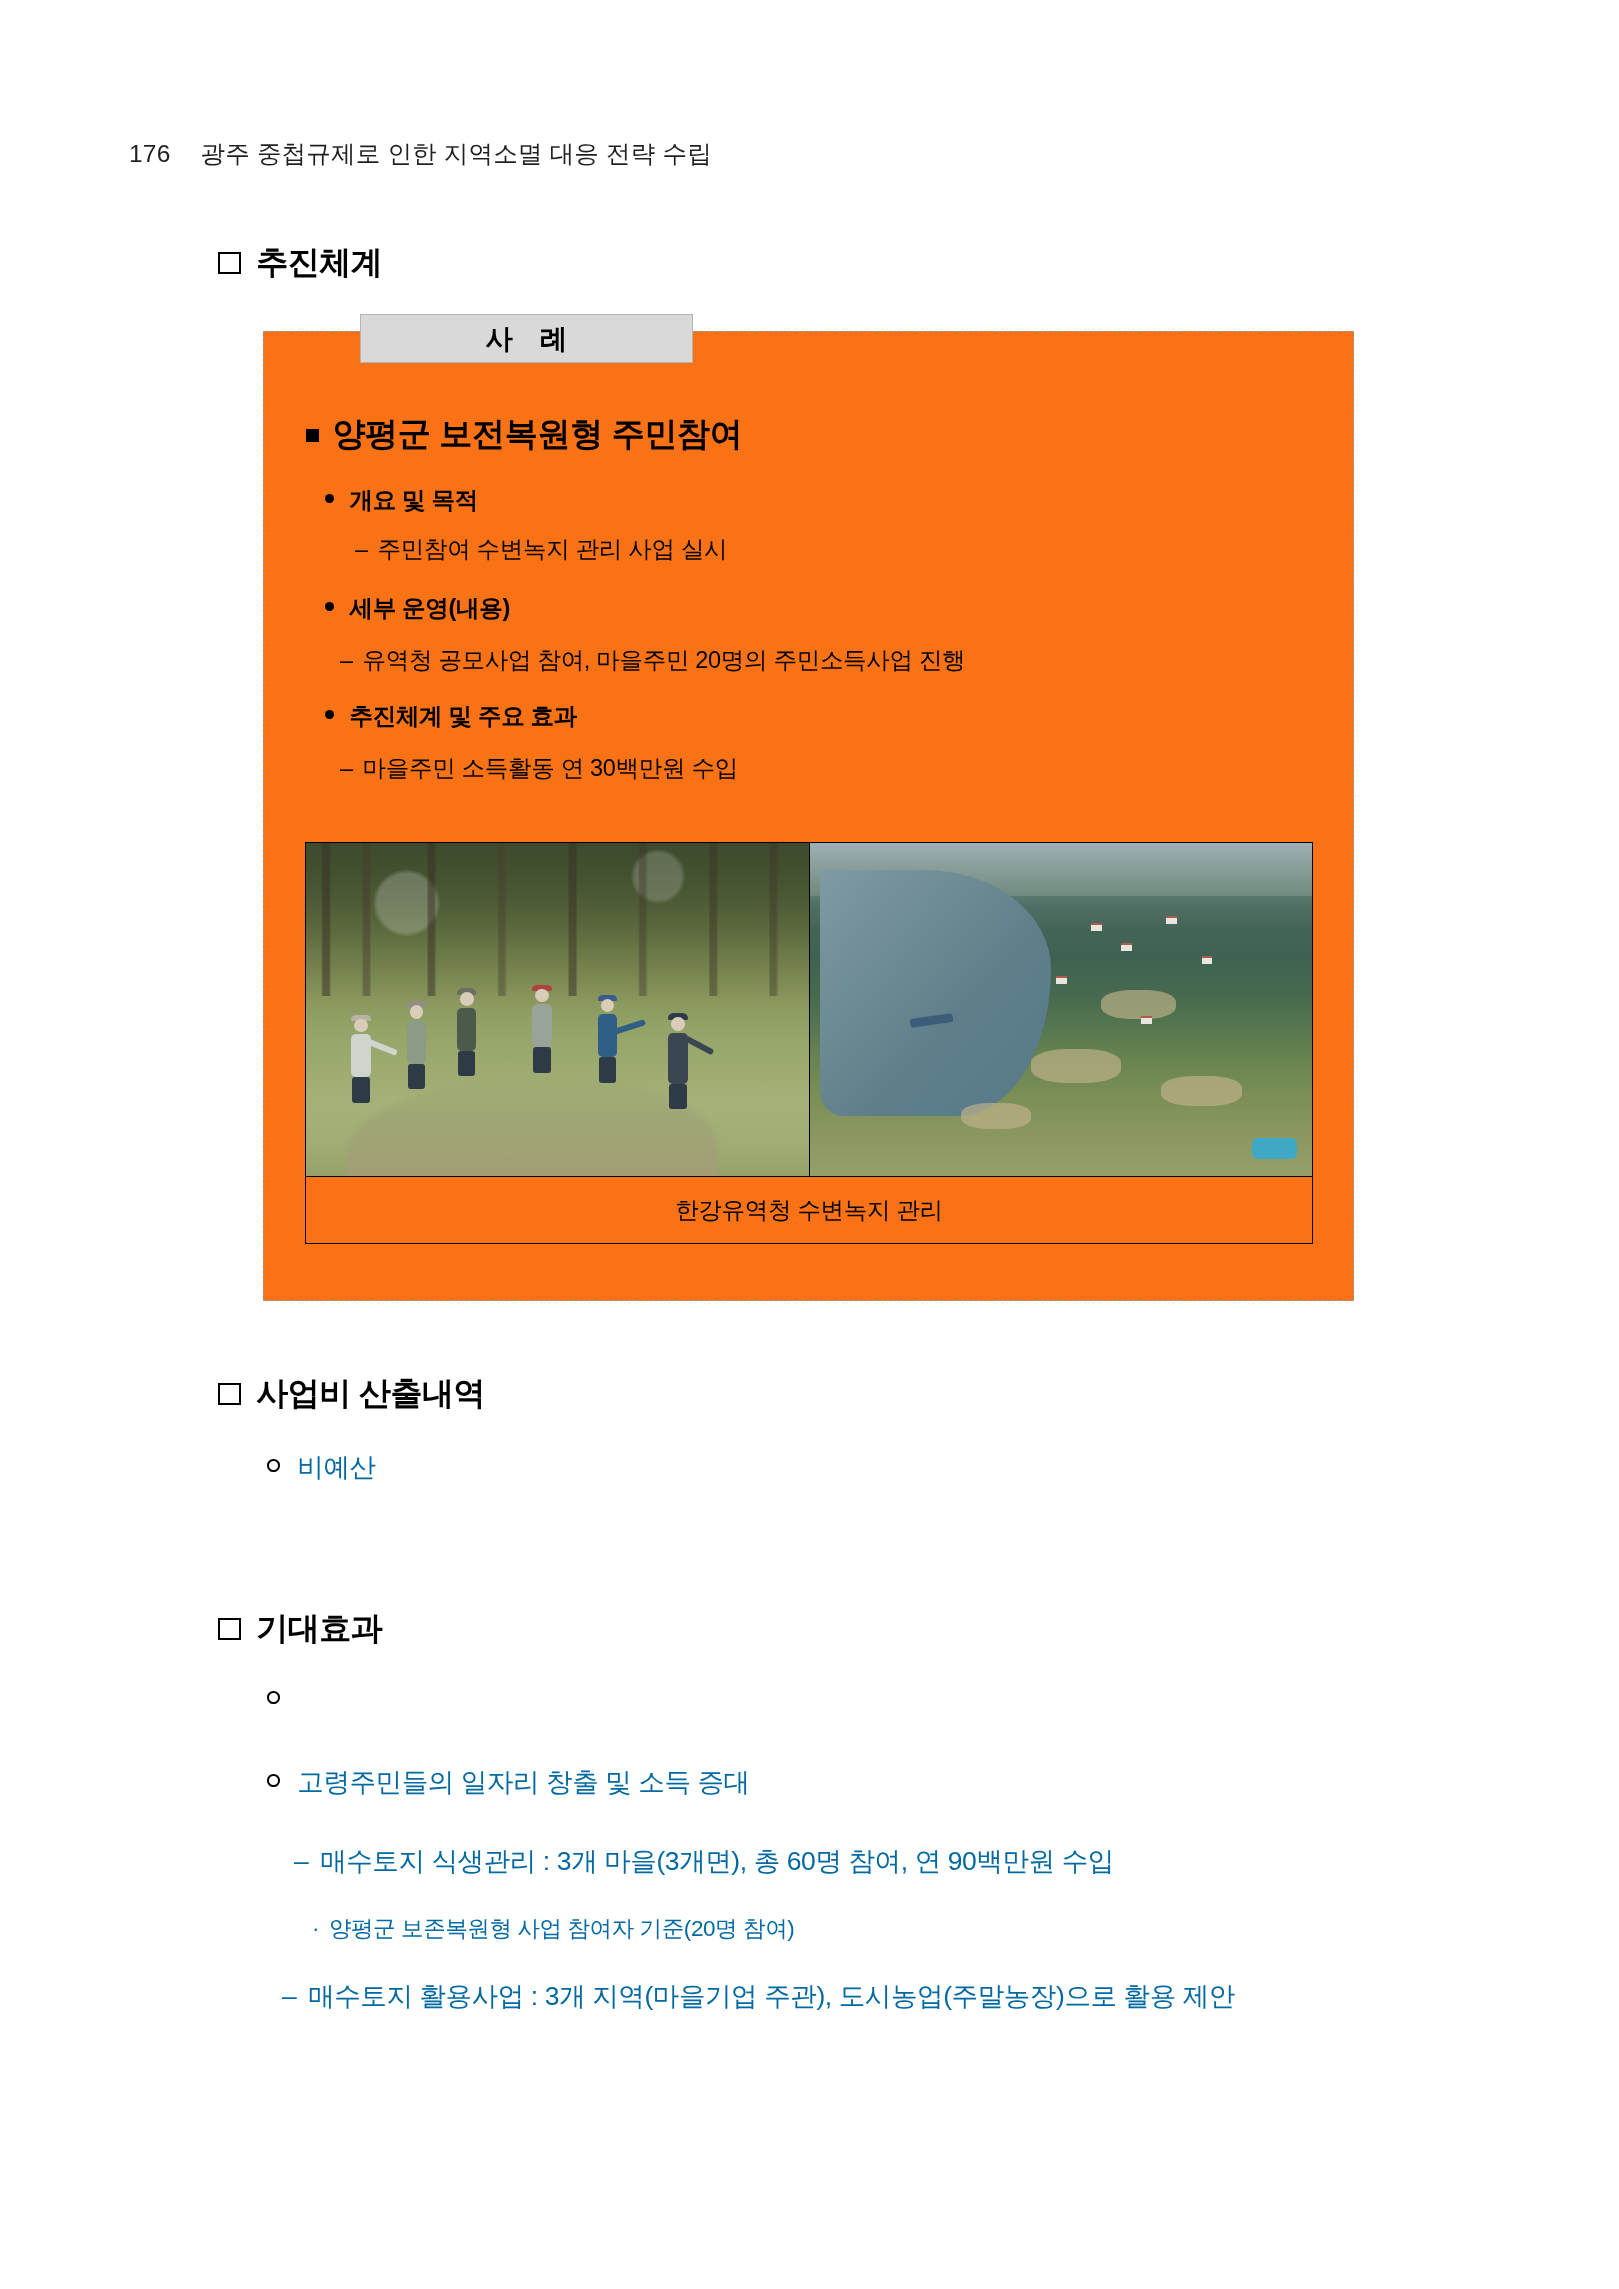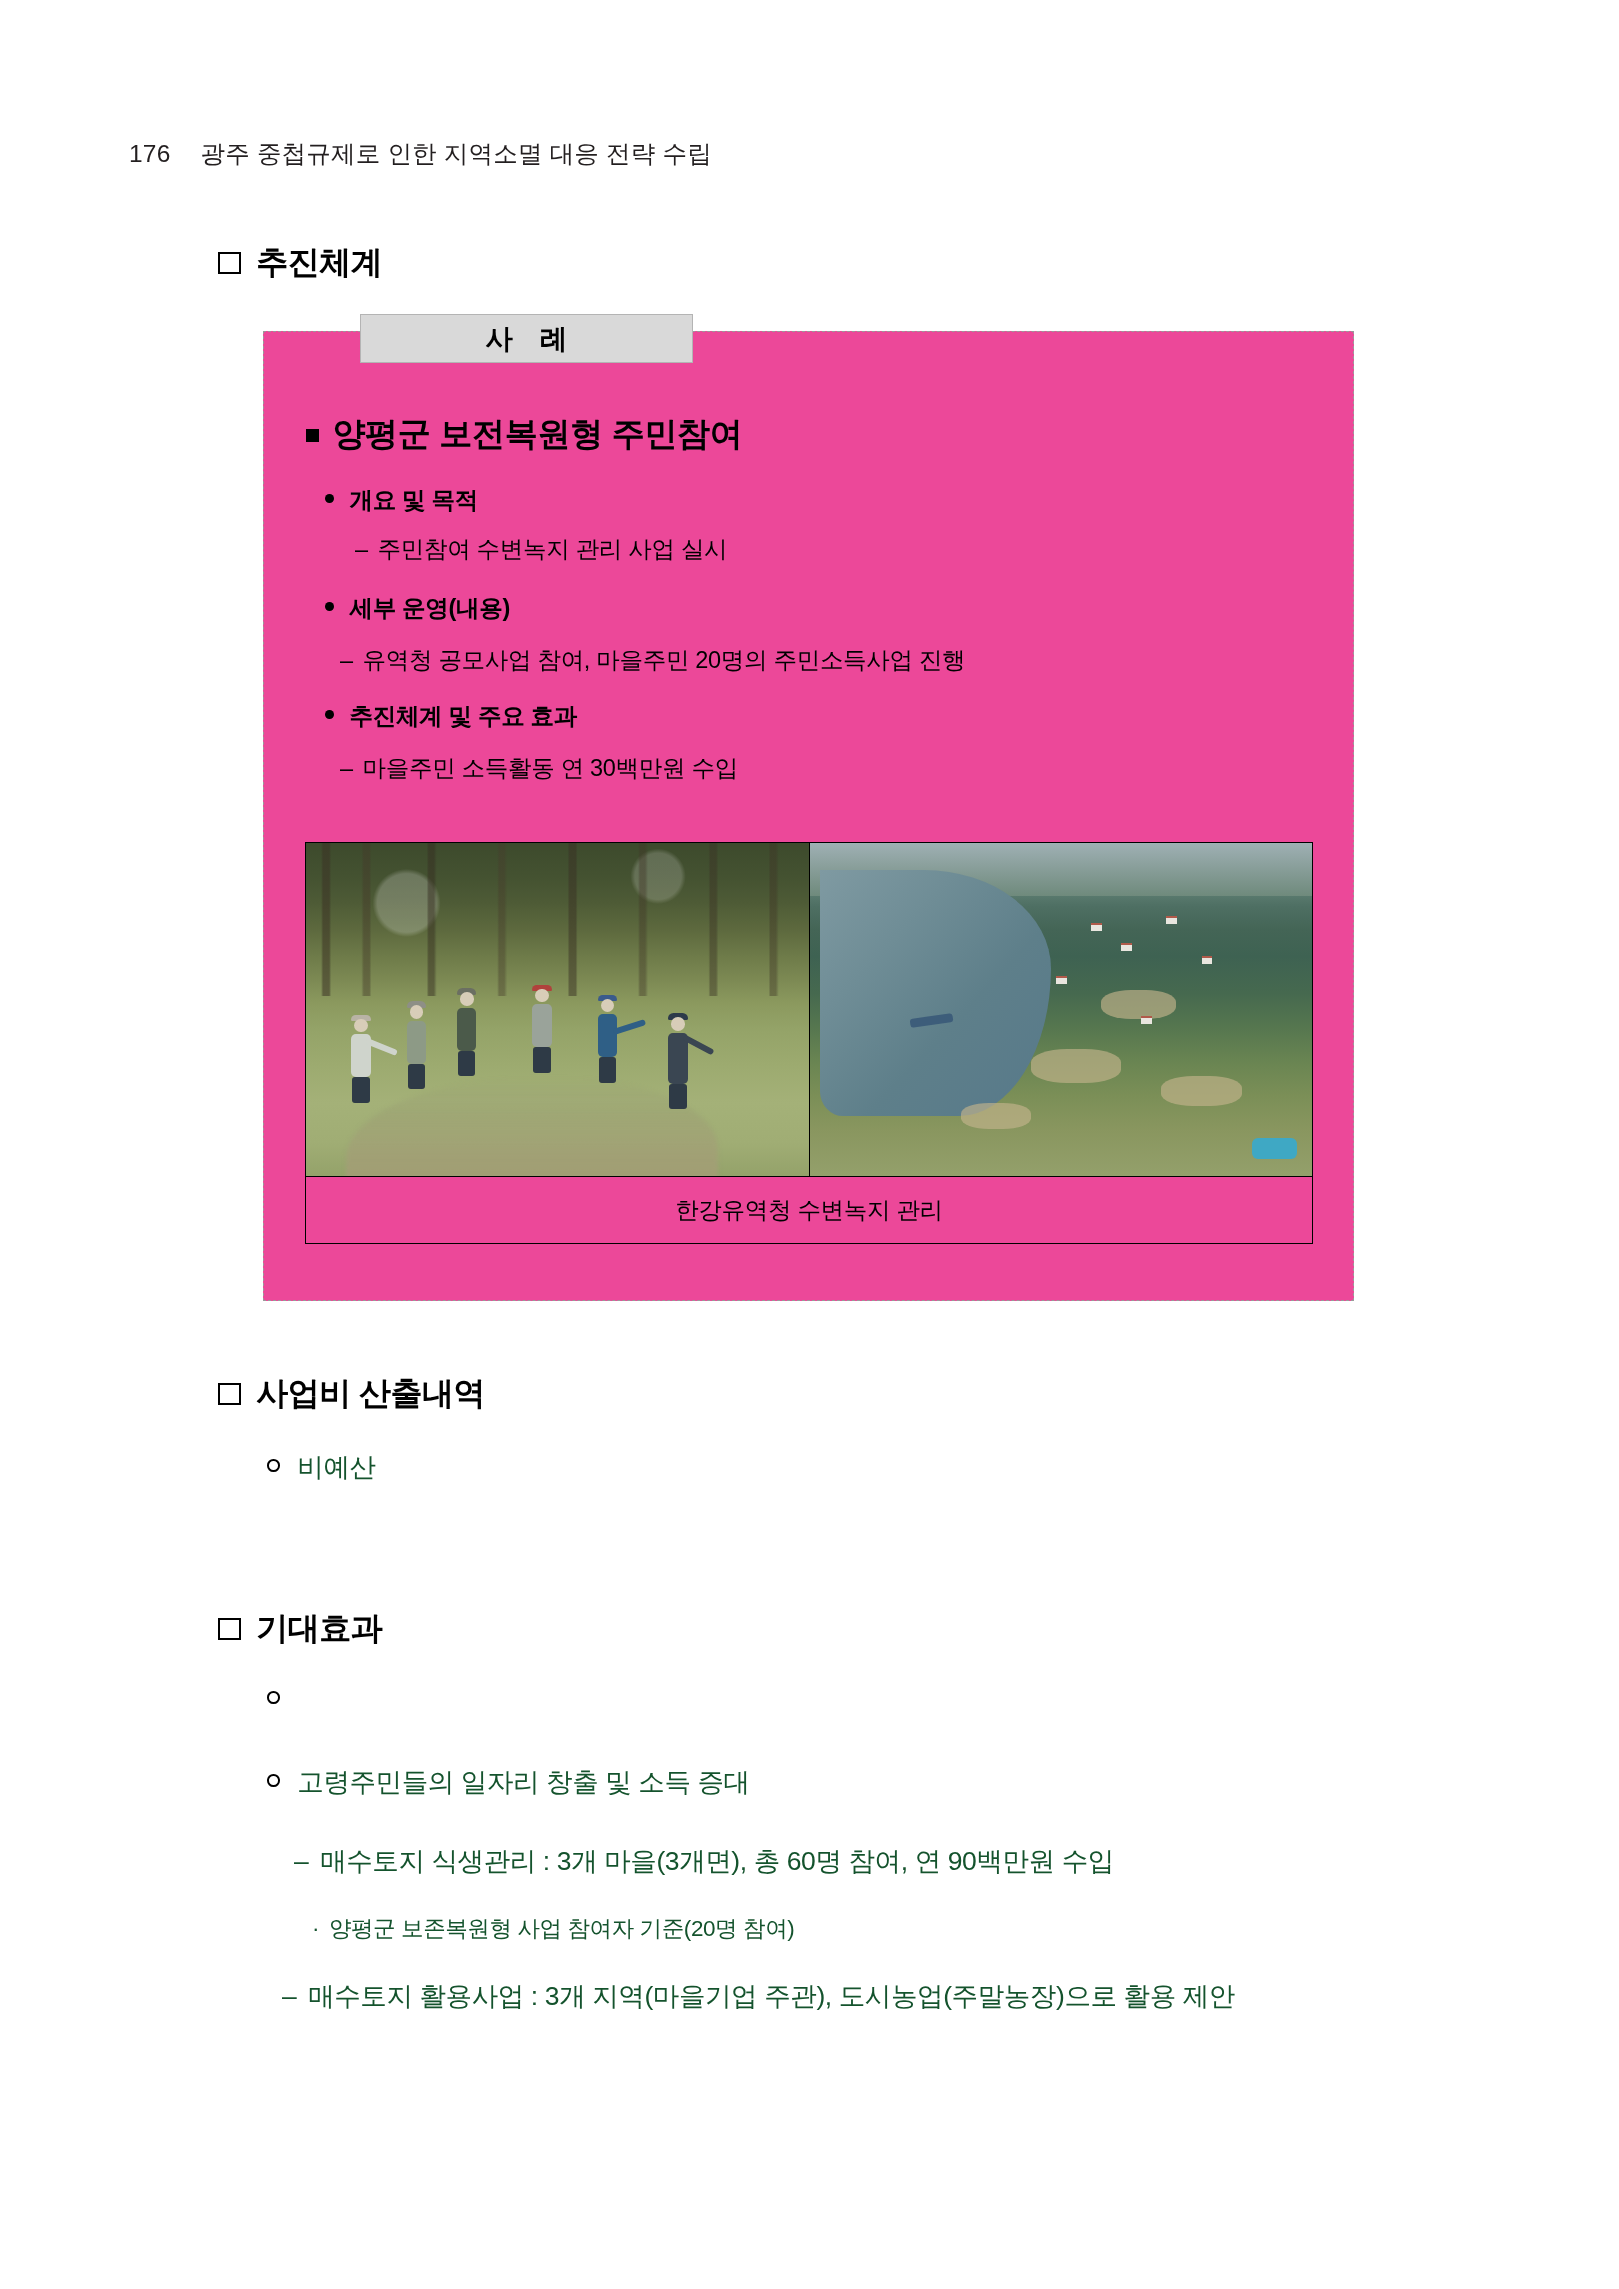--- a/index.html
+++ b/index.html
@@ -59,21 +59,21 @@
 
   
   .example-box {
     position: absolute;
     top: 331px;
     left: 263px;
     width: 1091px;
     height: 970px;
     border: 1.5px dashed #9a9a9a;
     box-sizing: border-box;
-    background: #ec4899;
+    background: #f97316;
   }
   .example-label {
     position: absolute;
     top: -17.6px;
     left: 96px;
     width: 333px;
     height: 49px;
     background: #d9d9d9;
     border: 1px solid #b4b4b4;
     box-sizing: border-box;
@@ -290,21 +290,21 @@
     border-radius: 2.9px;
     transform: rotate(-8deg);
   }
 
   
   .bullet-line {
     position: absolute;
     font-size: 26.5px;
     letter-spacing: -0.4px;
     white-space: nowrap;
-    color: #14532d;
+    color: #0369a1;
   }
   .circ {
     display: inline-block;
     width: 12.7px;
     height: 12.7px;
     border: 2px solid #000;
     border-radius: 50%;
     box-sizing: border-box;
     margin-right: 17.6px;
     vertical-align: 3.9px;

